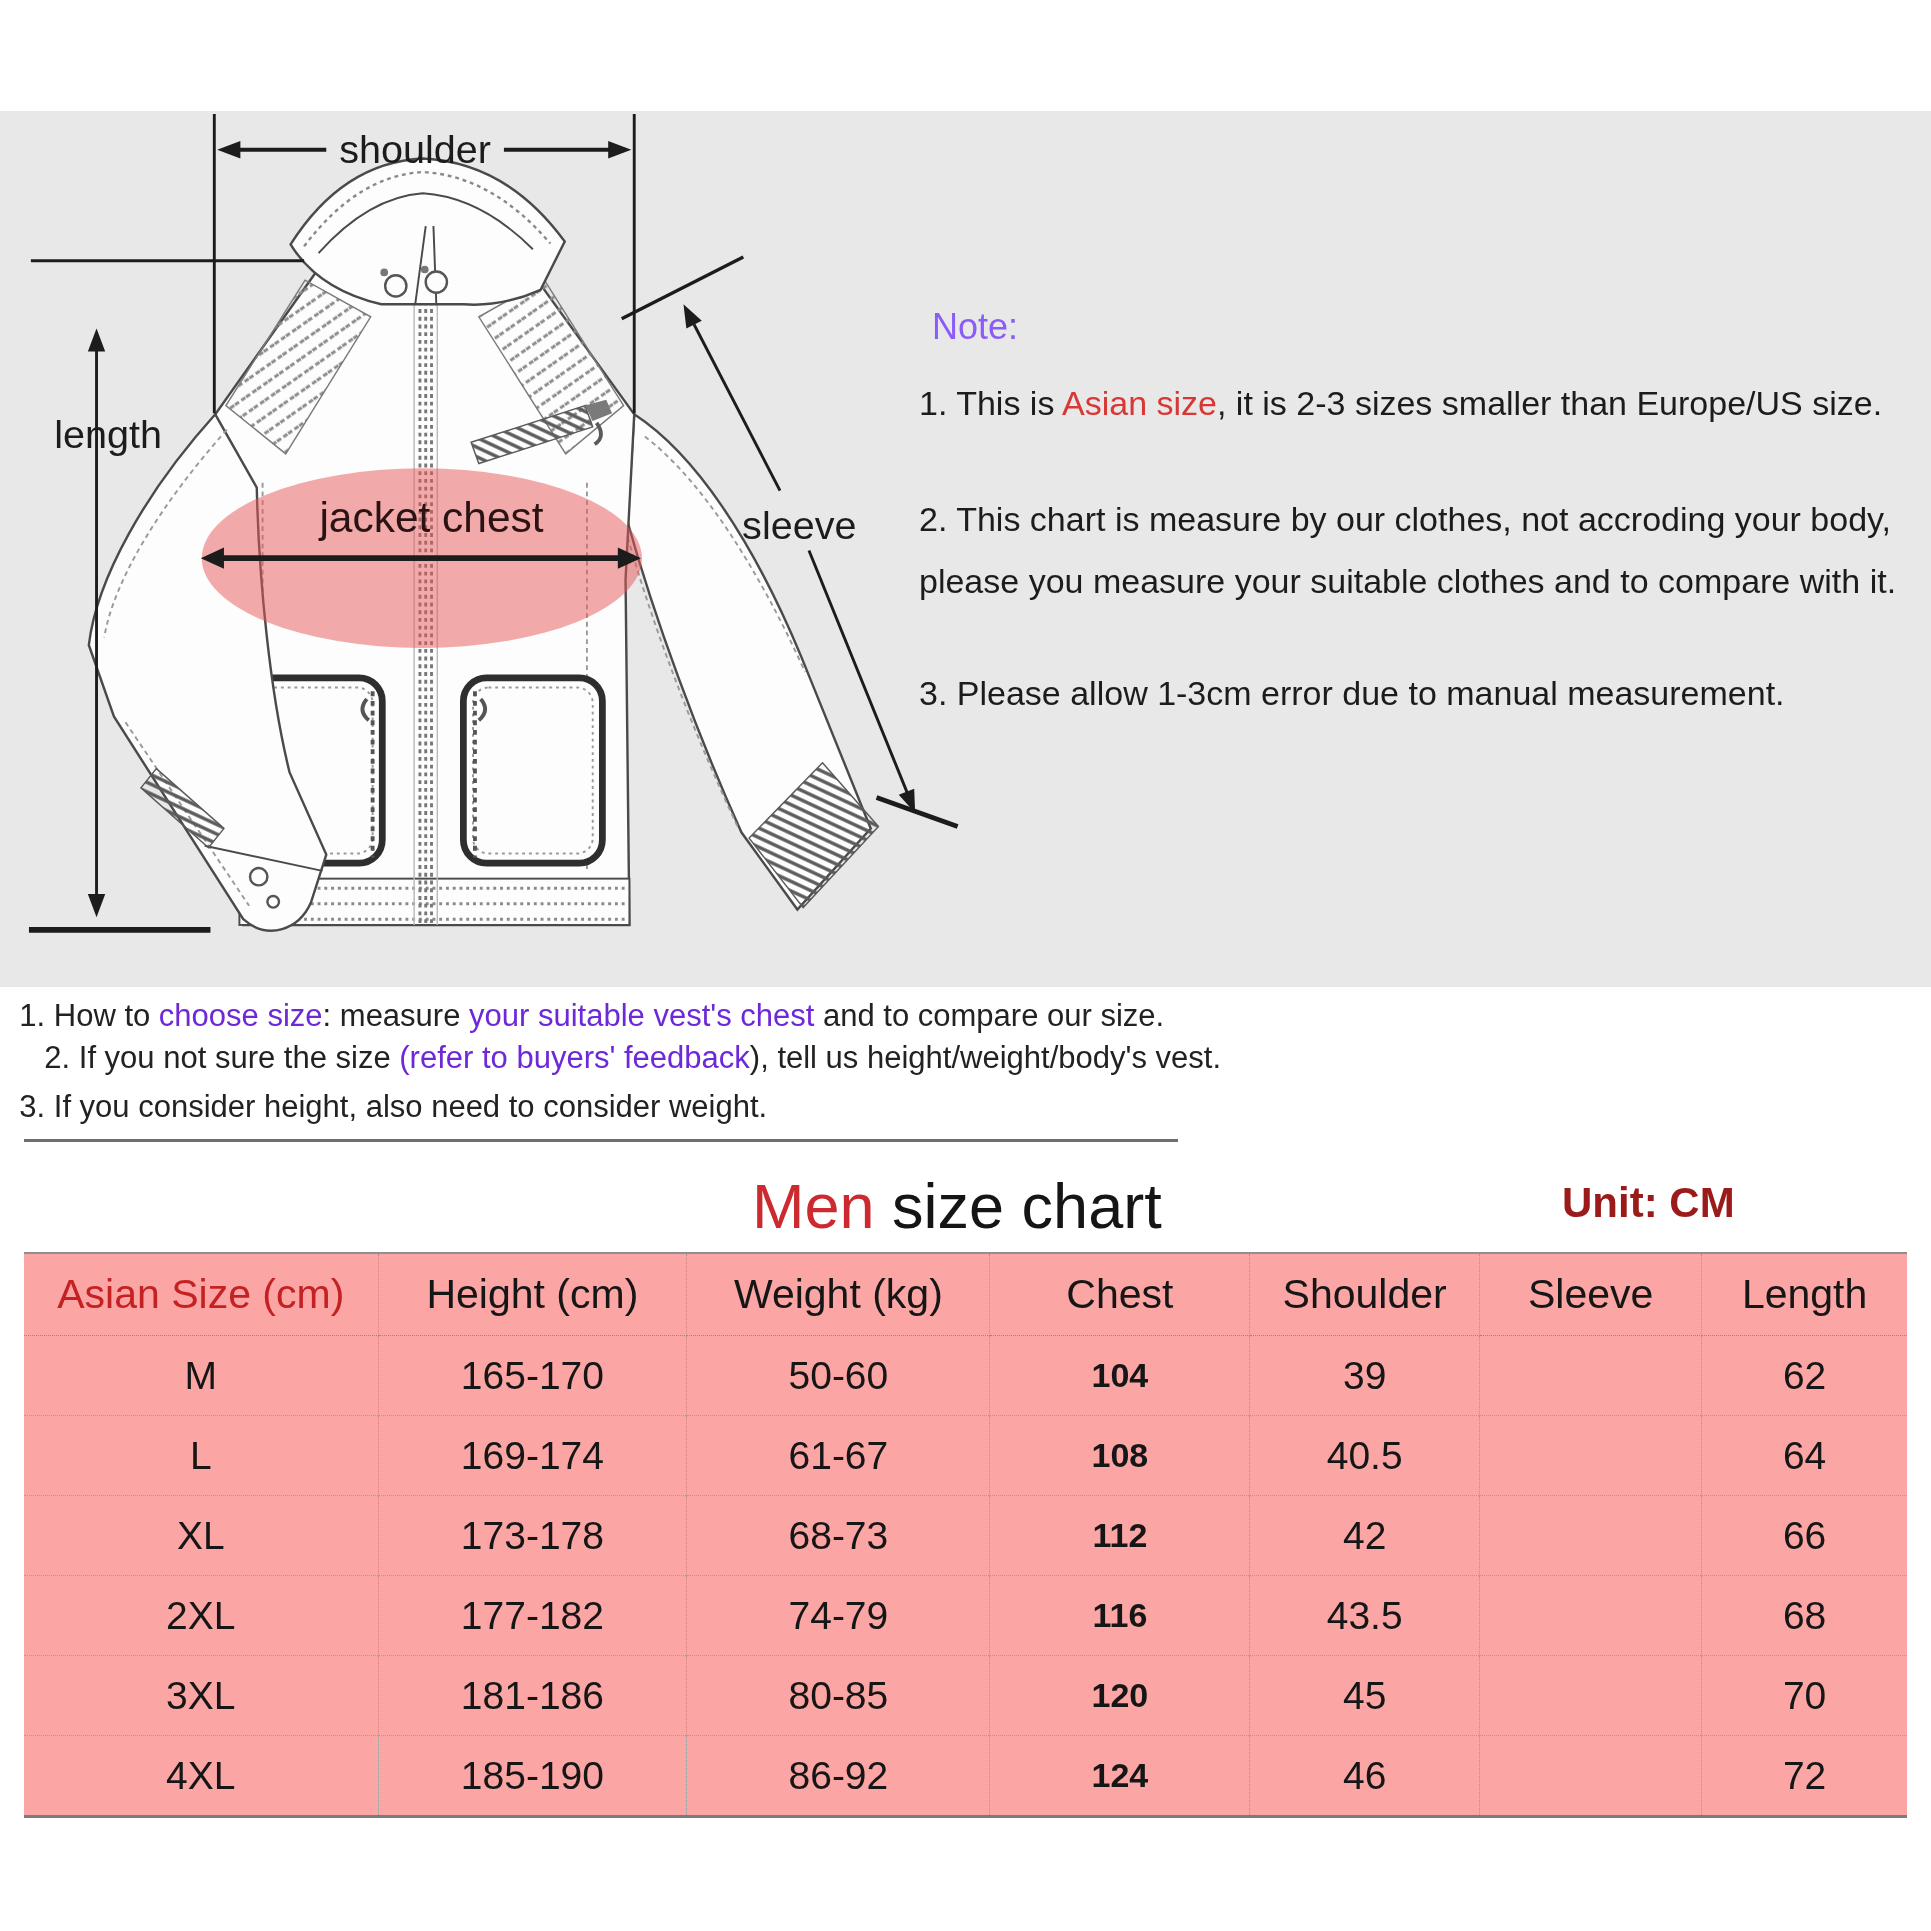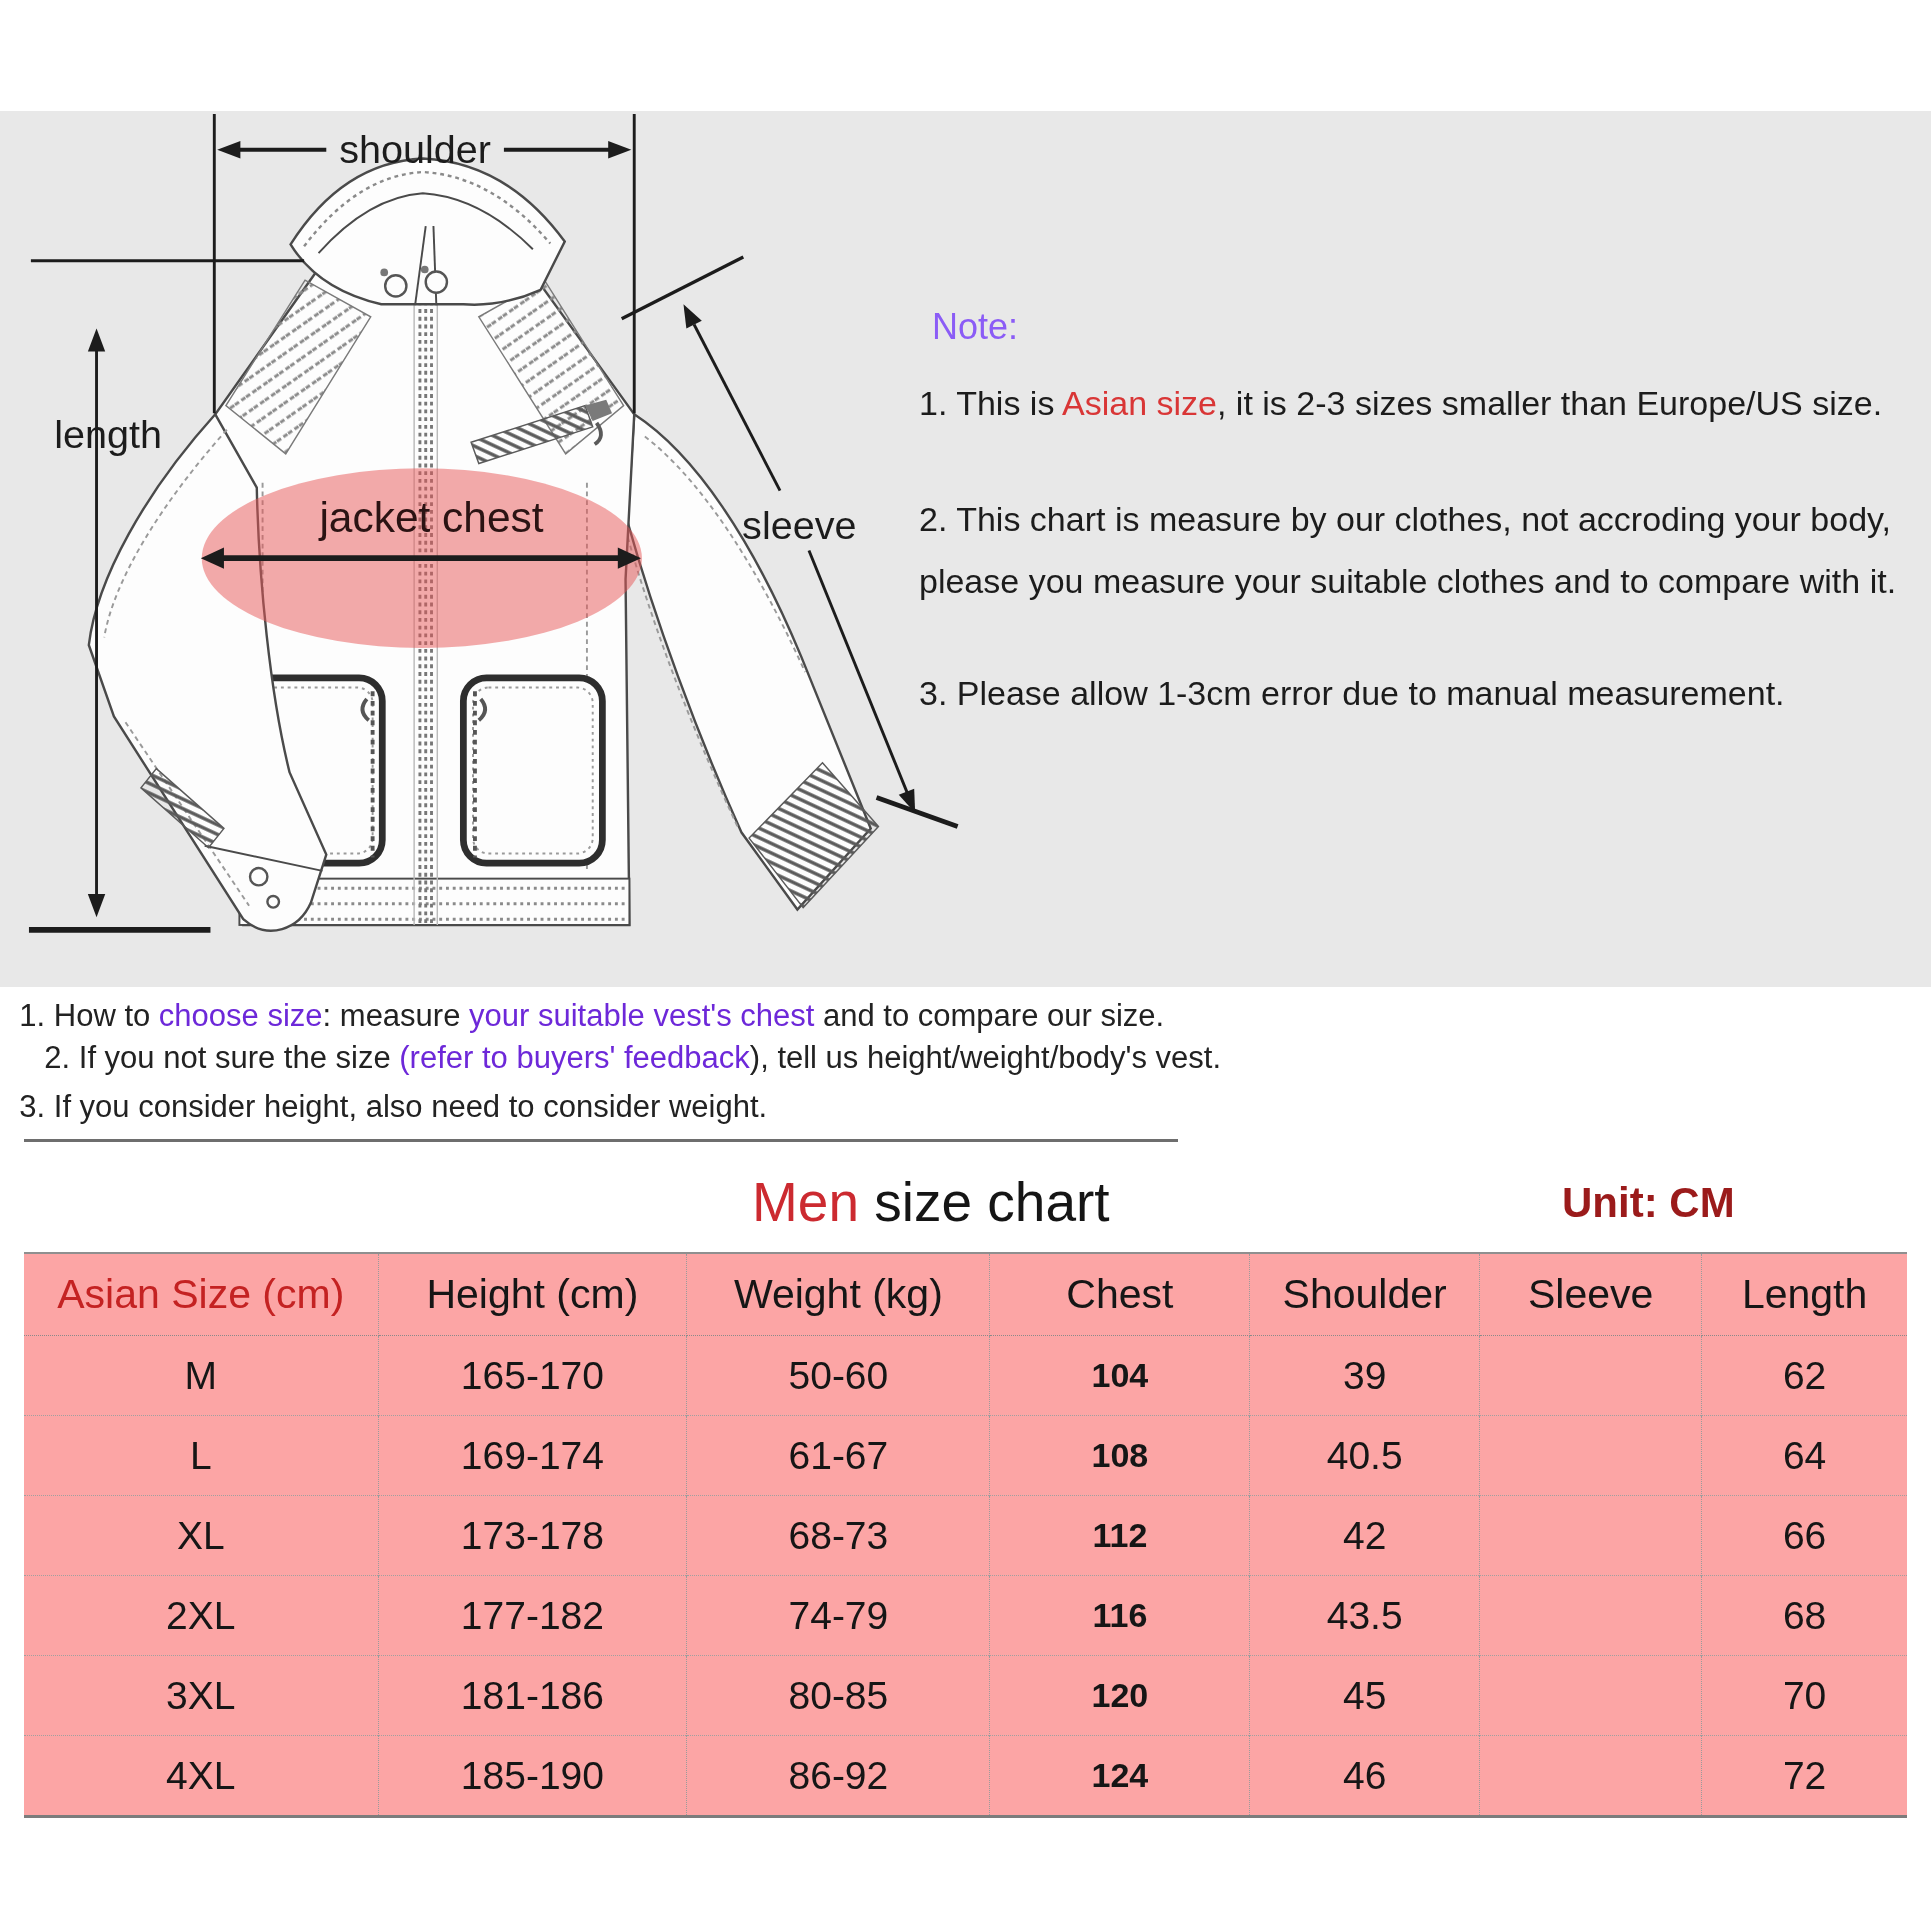--- a/index.html
+++ b/index.html
@@ -14,21 +14,21 @@
   .nl1{top:384px;} .nl2a{top:500px;} .nl2b{top:562px;} .nl3{top:674px;}
   .red-hl{color:#d93636;}
 
   
   .tip-line{left:19.3px;font-size:31px;color:#222;}
   .tp1{top:998px;} .tp2{top:1040px;margin-left:25px;} .tp3{top:1089px;}
   .tip-red{color:#6d28d9;}
   .divider{position:absolute;left:24px;top:1139px;width:1154px;height:2.9px;background:#6e6e6e;}
 
   
-  .chart-title{left:752px;top:1170px;font-size:55px;color:#151515;}
+  .chart-title{left:752px;top:1170px;font-size:63px;color:#151515;}
   .title-accent{color:#cc2a30;}
   .unit-label{left:1562px;top:1179px;font-size:42px;font-weight:bold;color:#9b1b1b;}
 
   
   table.size{position:absolute;left:24px;top:1252px;width:1883px;border-collapse:collapse;
     table-layout:fixed;border-top:2.9px solid #8f8f8f;border-bottom:3.9px solid #7c7c7c;background:#fca5a5;}
   table.size th{height:79px;font-size:41px;font-weight:normal;text-align:center;color:#161616;
     border-right:1.9px dotted #9b9b9b;border-bottom:1.9px dotted #8a8a8a;}
   table.size td{height:77px;font-size:39px;text-align:center;color:#161616;
     border-right:1.9px dotted #9b9b9b;border-top:1.9px dotted #a0a0a0;}

